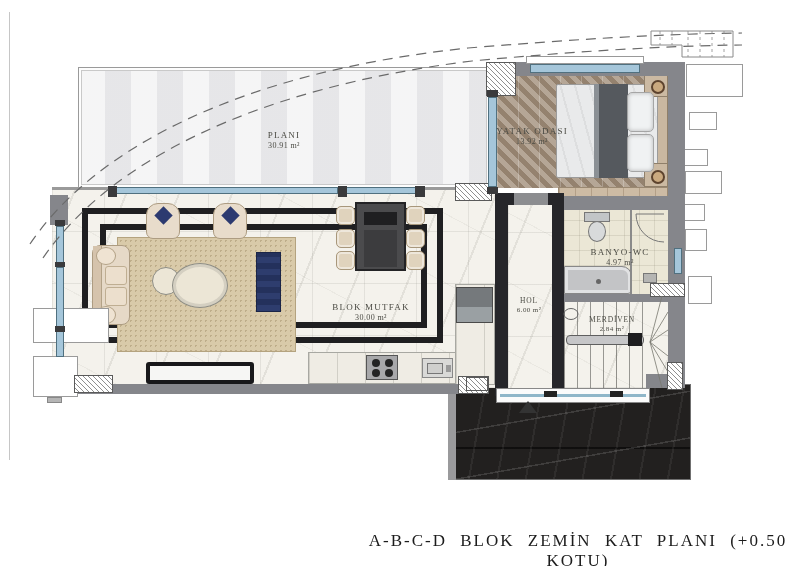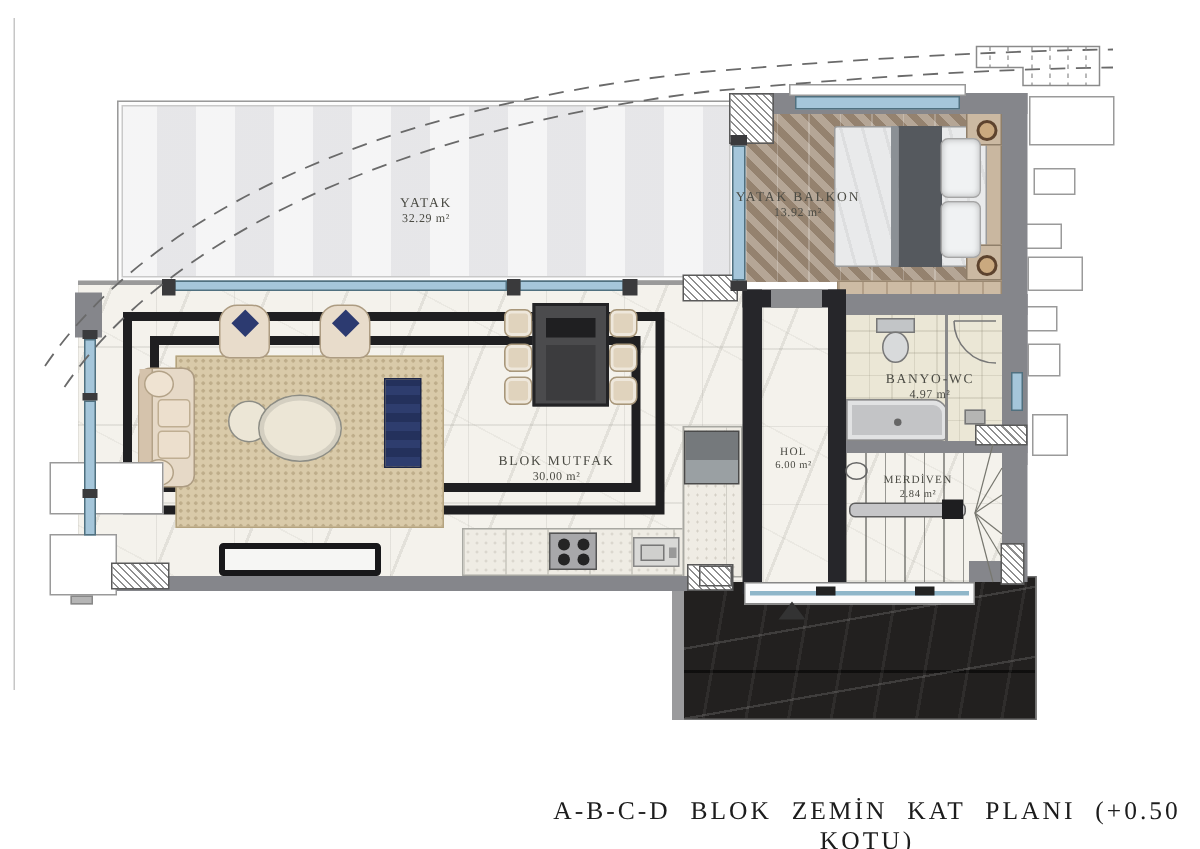--- a/index.html
+++ b/index.html
@@ -245,25 +245,25 @@
         <path d="M 650,342 L 668,330"></path>
       <path d="M 650,342 L 668,356"></path>
         <path d="M 650,342 L 668,372"></path>
         <path d="M 650,342 L 662,388"></path>
     </g>
     <ellipse cx="571" cy="314" rx="7" ry="5.5" fill="none" stroke="#666" stroke-width="1"></ellipse>
     <polygon points="519,413 537,413 528,401" fill="#333"></polygon>
   </svg>
 
   <div class="lbl" style="left:284px;top:140px">
-    <span class="nm">YATAK</span>
-    <span class="ar">32.29 m²</span>
+    <span class="nm">PLANI</span>
+    <span class="ar">30.91 m²</span>
   </div>
   <div class="lbl" style="left:532px;top:136px">
-    <span class="nm">YATAK BALKON</span>
+    <span class="nm">YATAK ODASI</span>
     <span class="ar">13.92 m²</span>
   </div>
   <div class="lbl" style="left:620px;top:257px">
     <span class="nm">BANYO-WC</span>
     <span class="ar">4.97 m²</span>
   </div>
   <div class="lbl" style="left:371px;top:312px">
     <span class="nm">BLOK MUTFAK</span>
     <span class="ar">30.00 m²</span>
   </div>

